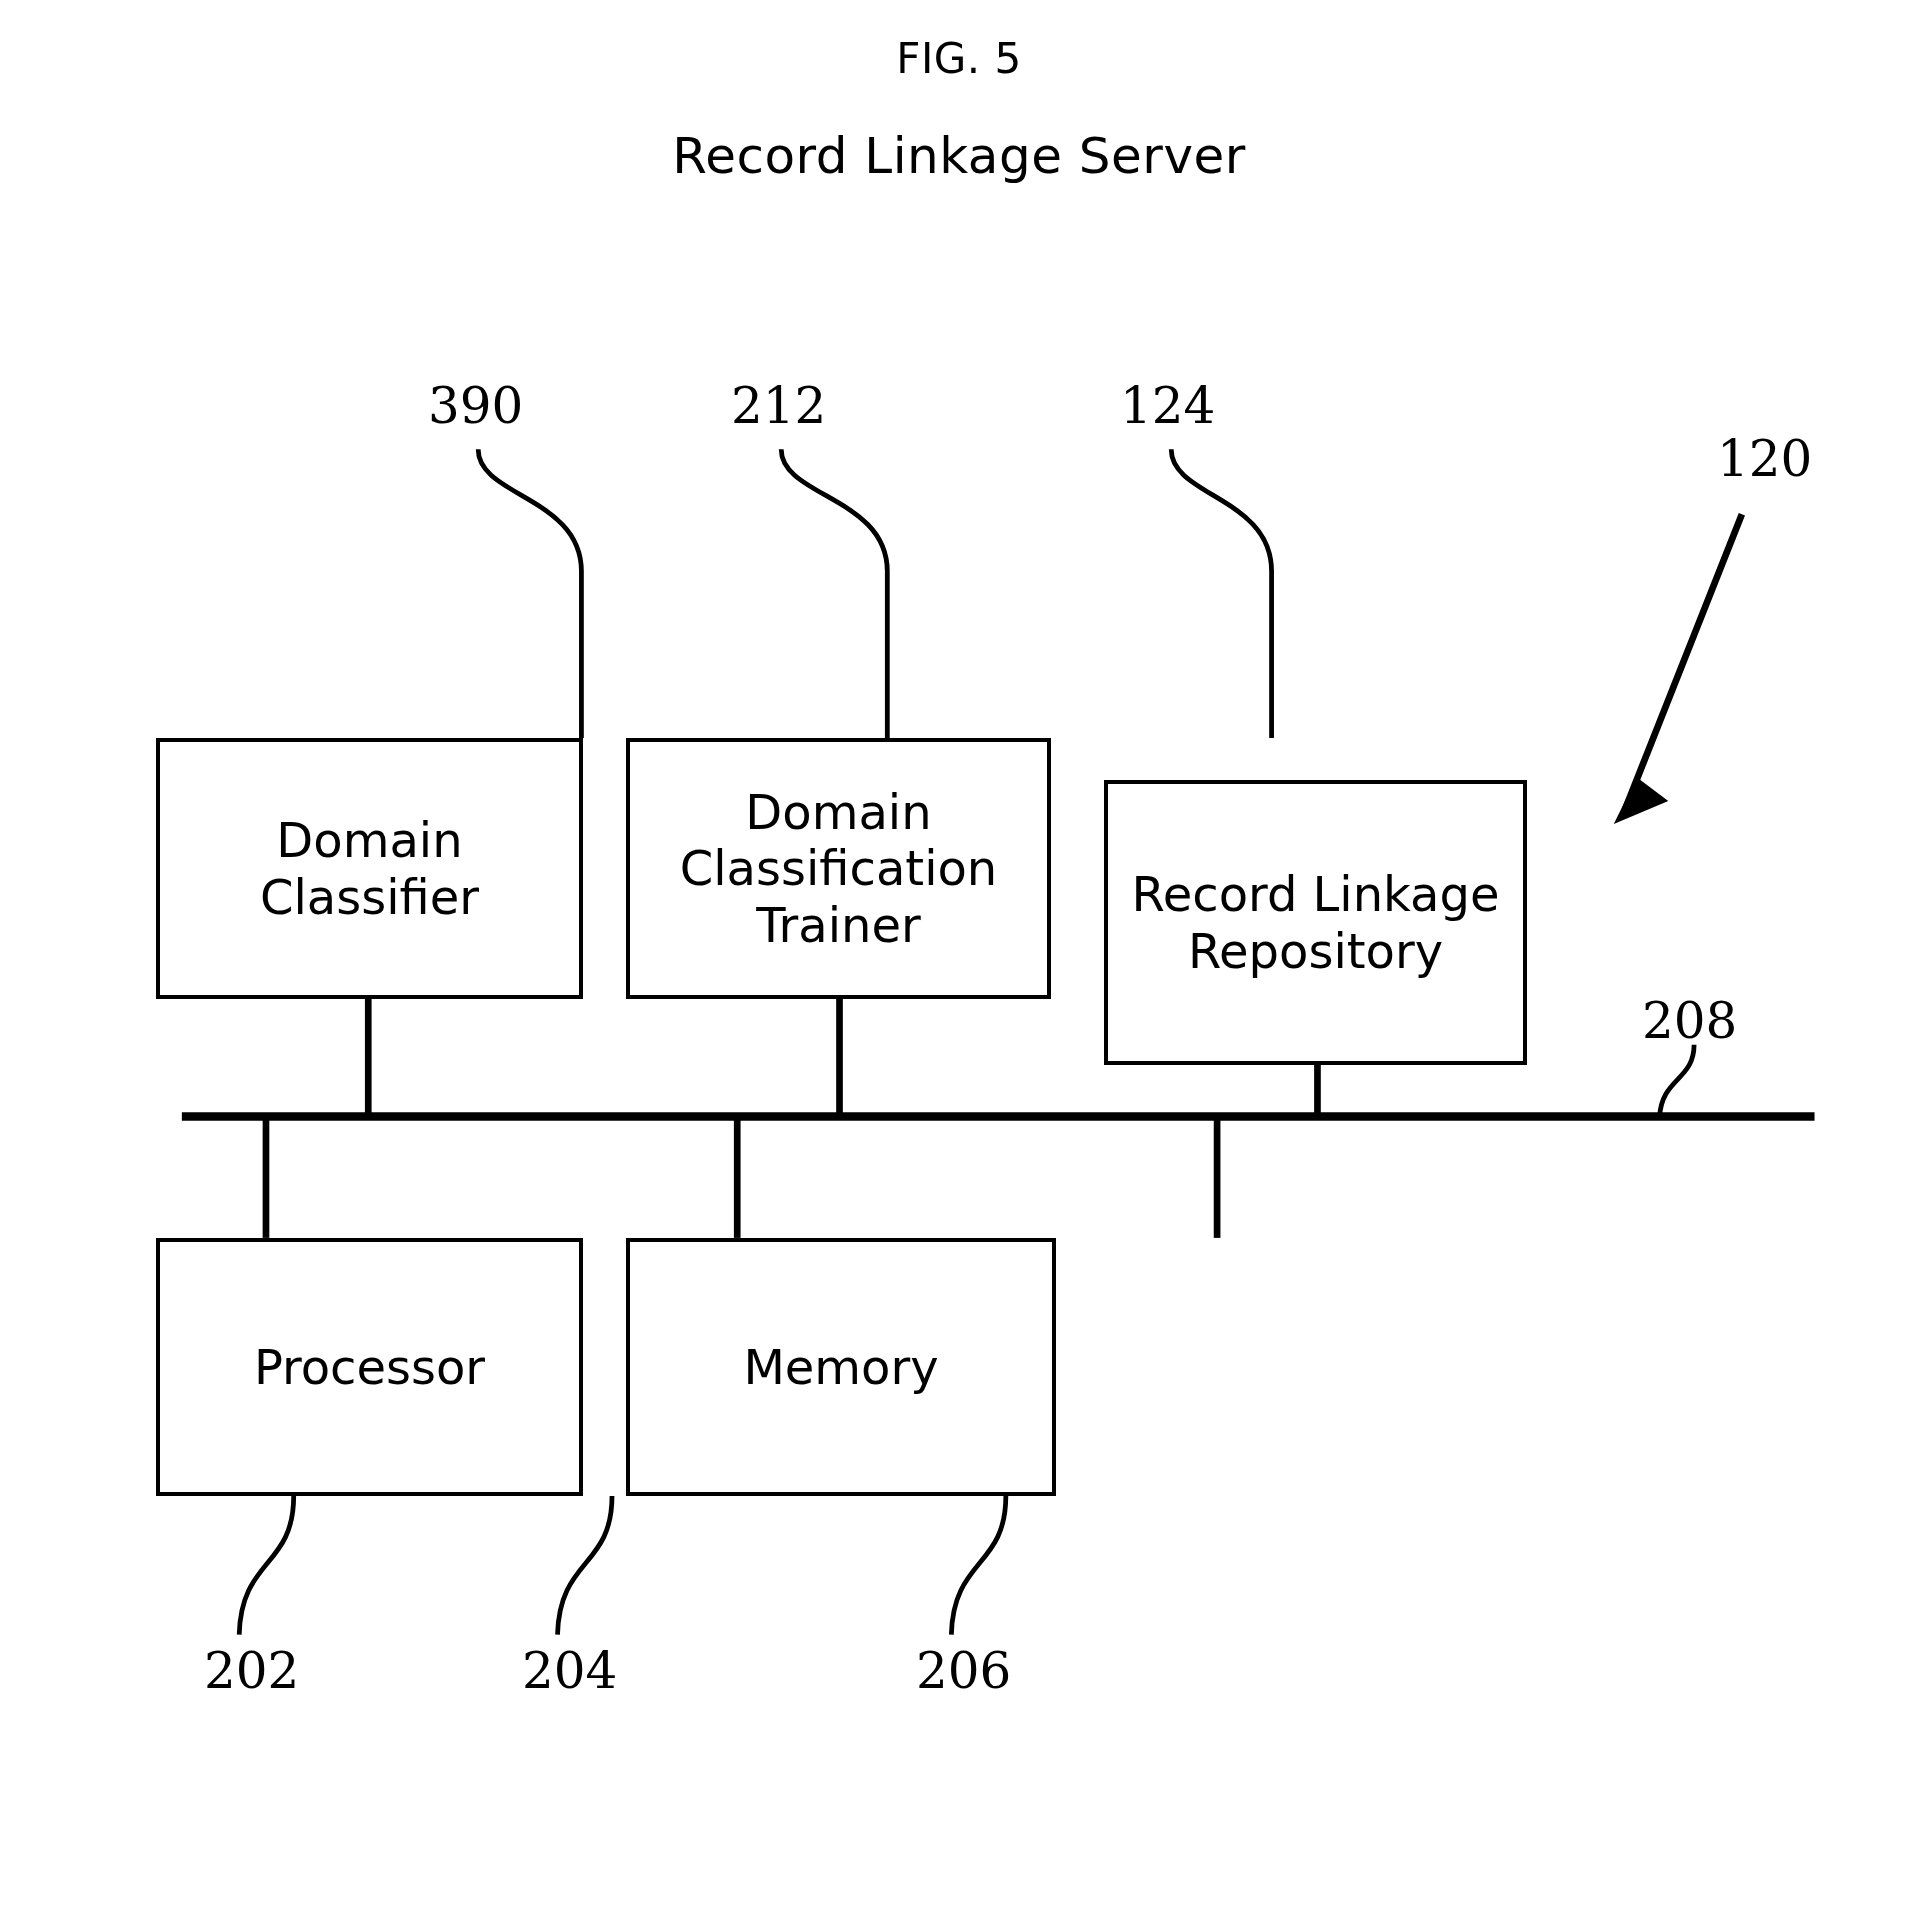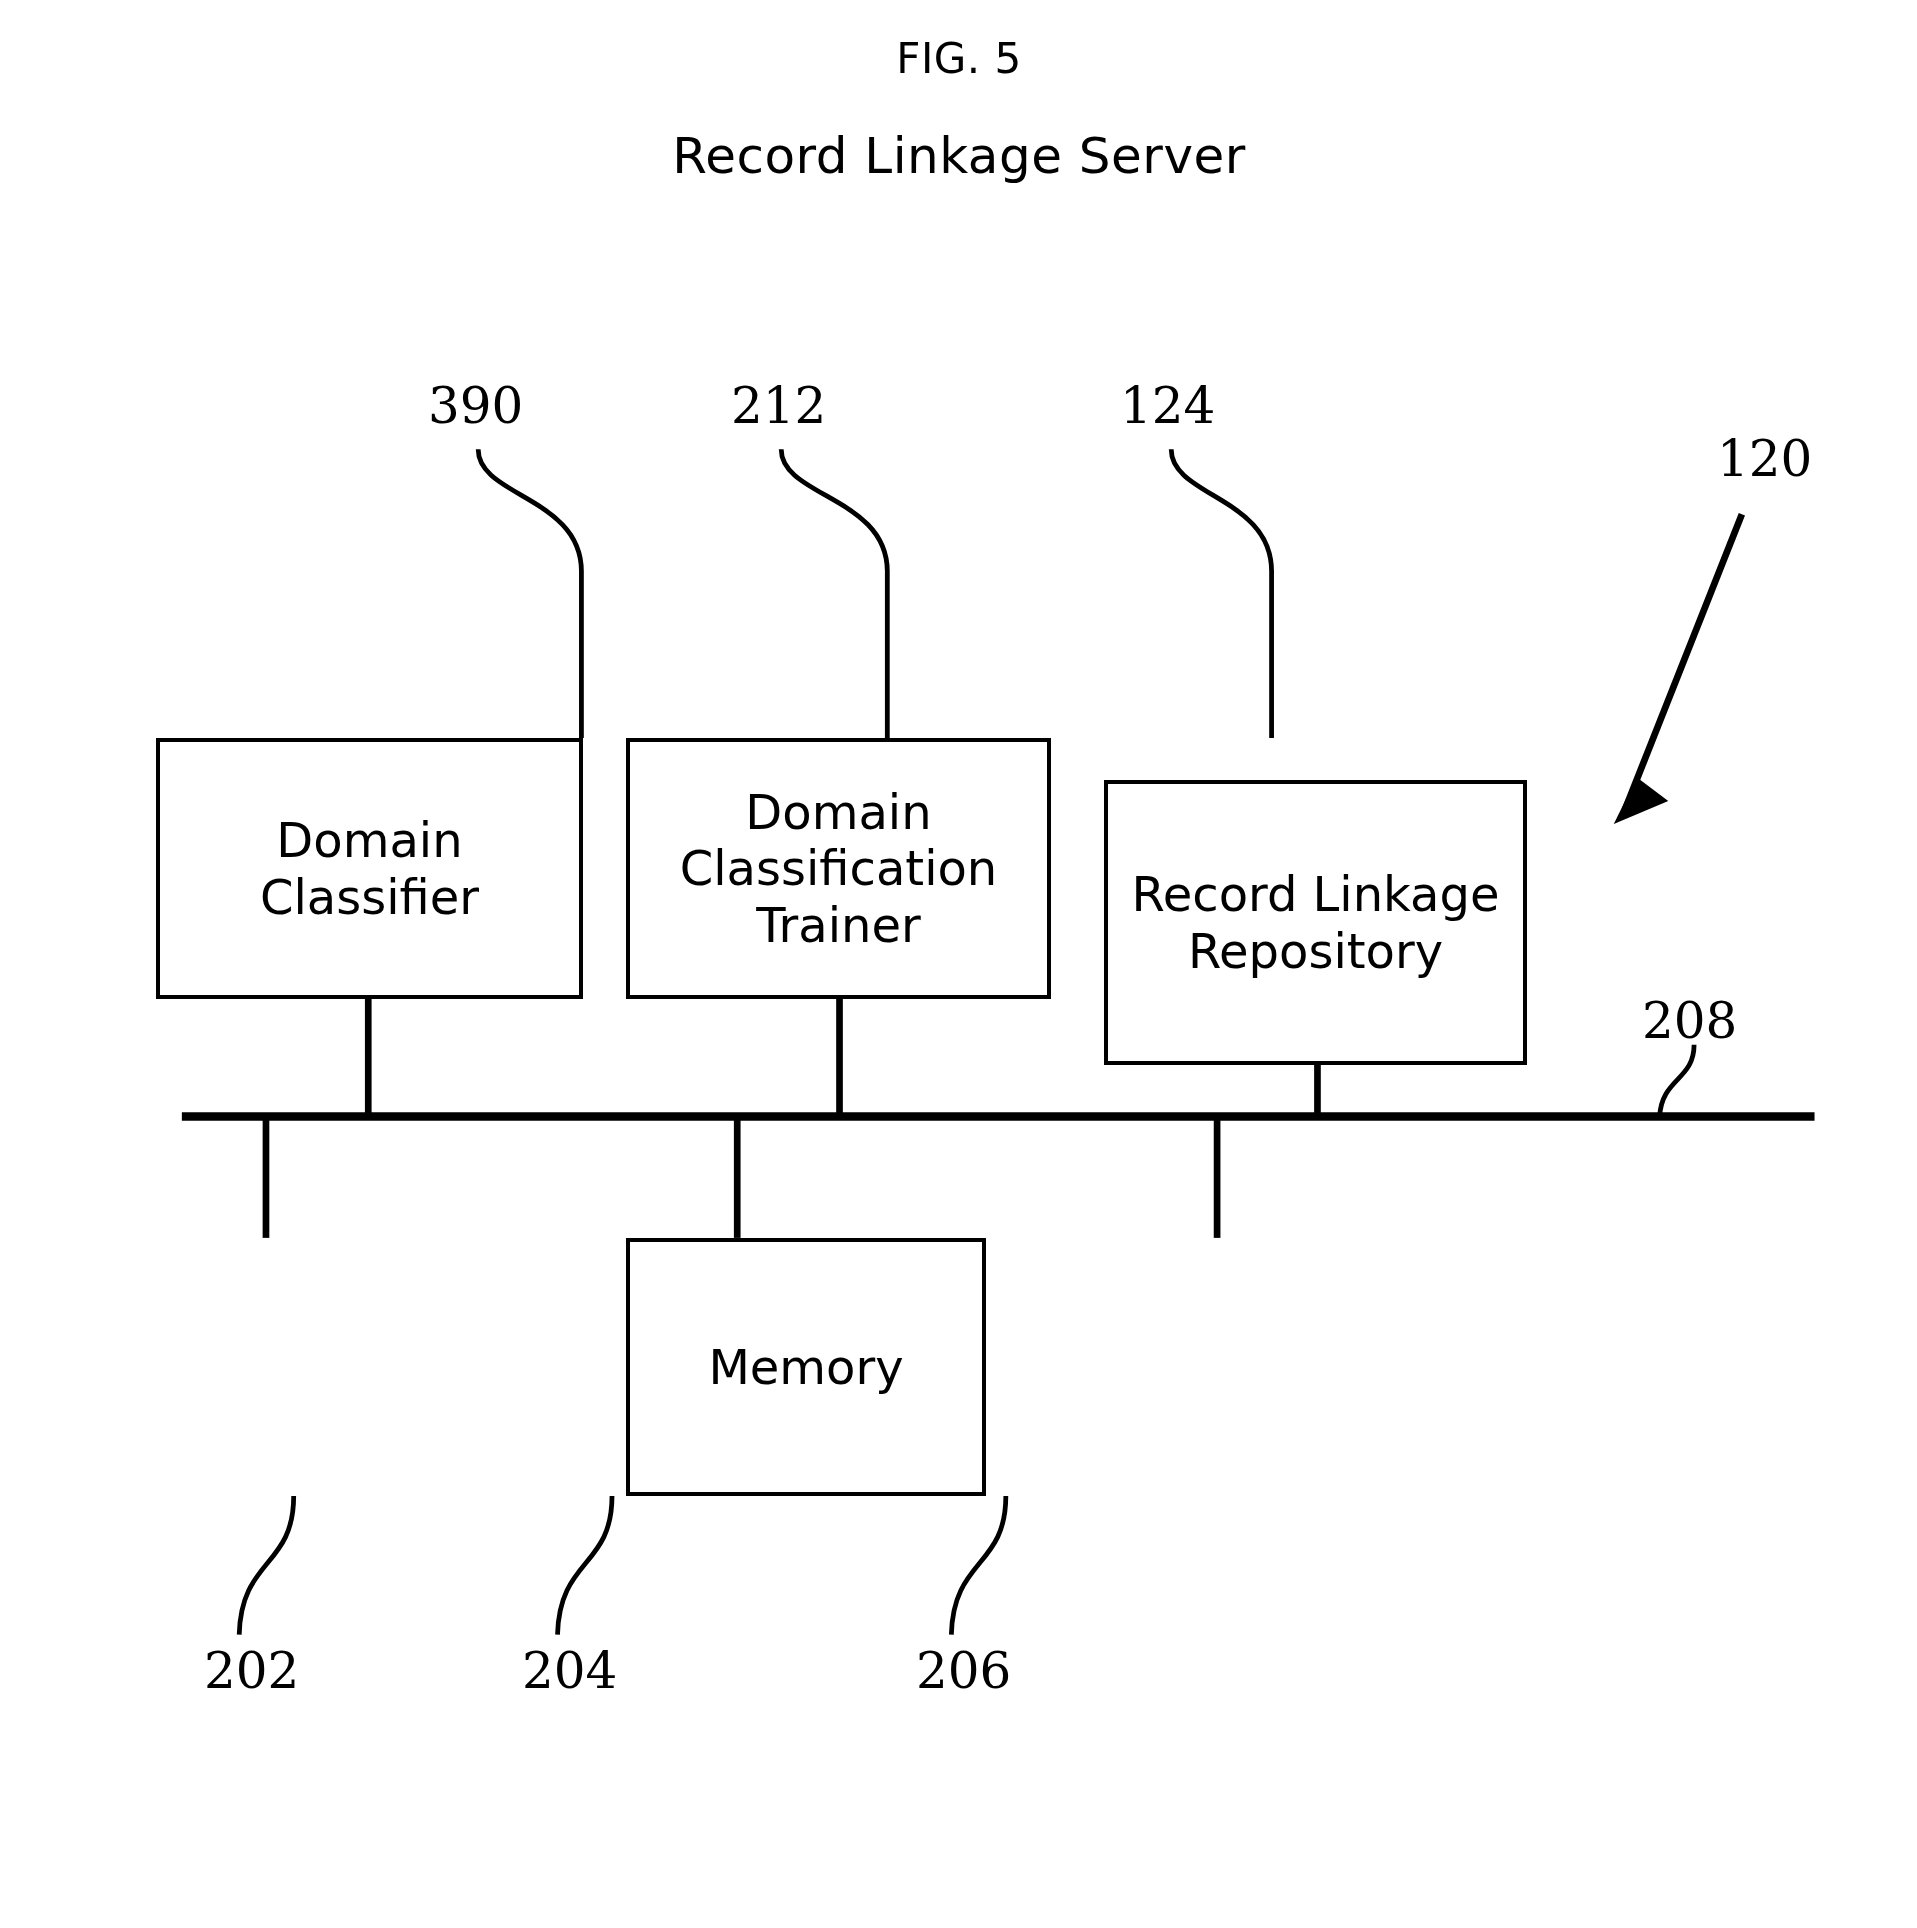--- a/index.html
+++ b/index.html
@@ -113,22 +113,25 @@
     <span class="node-label">Domain
 Classification
 Trainer</span>
   </div>
 
   <div class="node-box" style="left:1104px; top:780px; width:423px; height:285px;">
     <span class="node-label">Record Linkage
 Repository</span>
   </div>
 
+  <div class="node-box" style="left:156px; top:1238px; width:427px; height:258px;">
+    <span class="node-label">Processor</span>
+  </div>
 
-  <div class="node-box" style="left:626px; top:1238px; width:360px; height:258px;">
+  <div class="node-box" style="left:626px; top:1238px; width:430px; height:258px;">
     <span class="node-label">Memory</span>
   </div>
 
 
   <div class="ref-num" style="left:428px; top:377px;">390</div>
 
   <div class="ref-num" style="left:731px; top:377px;">212</div>
 
   <div class="ref-num" style="left:1120px; top:377px;">124</div>
 

